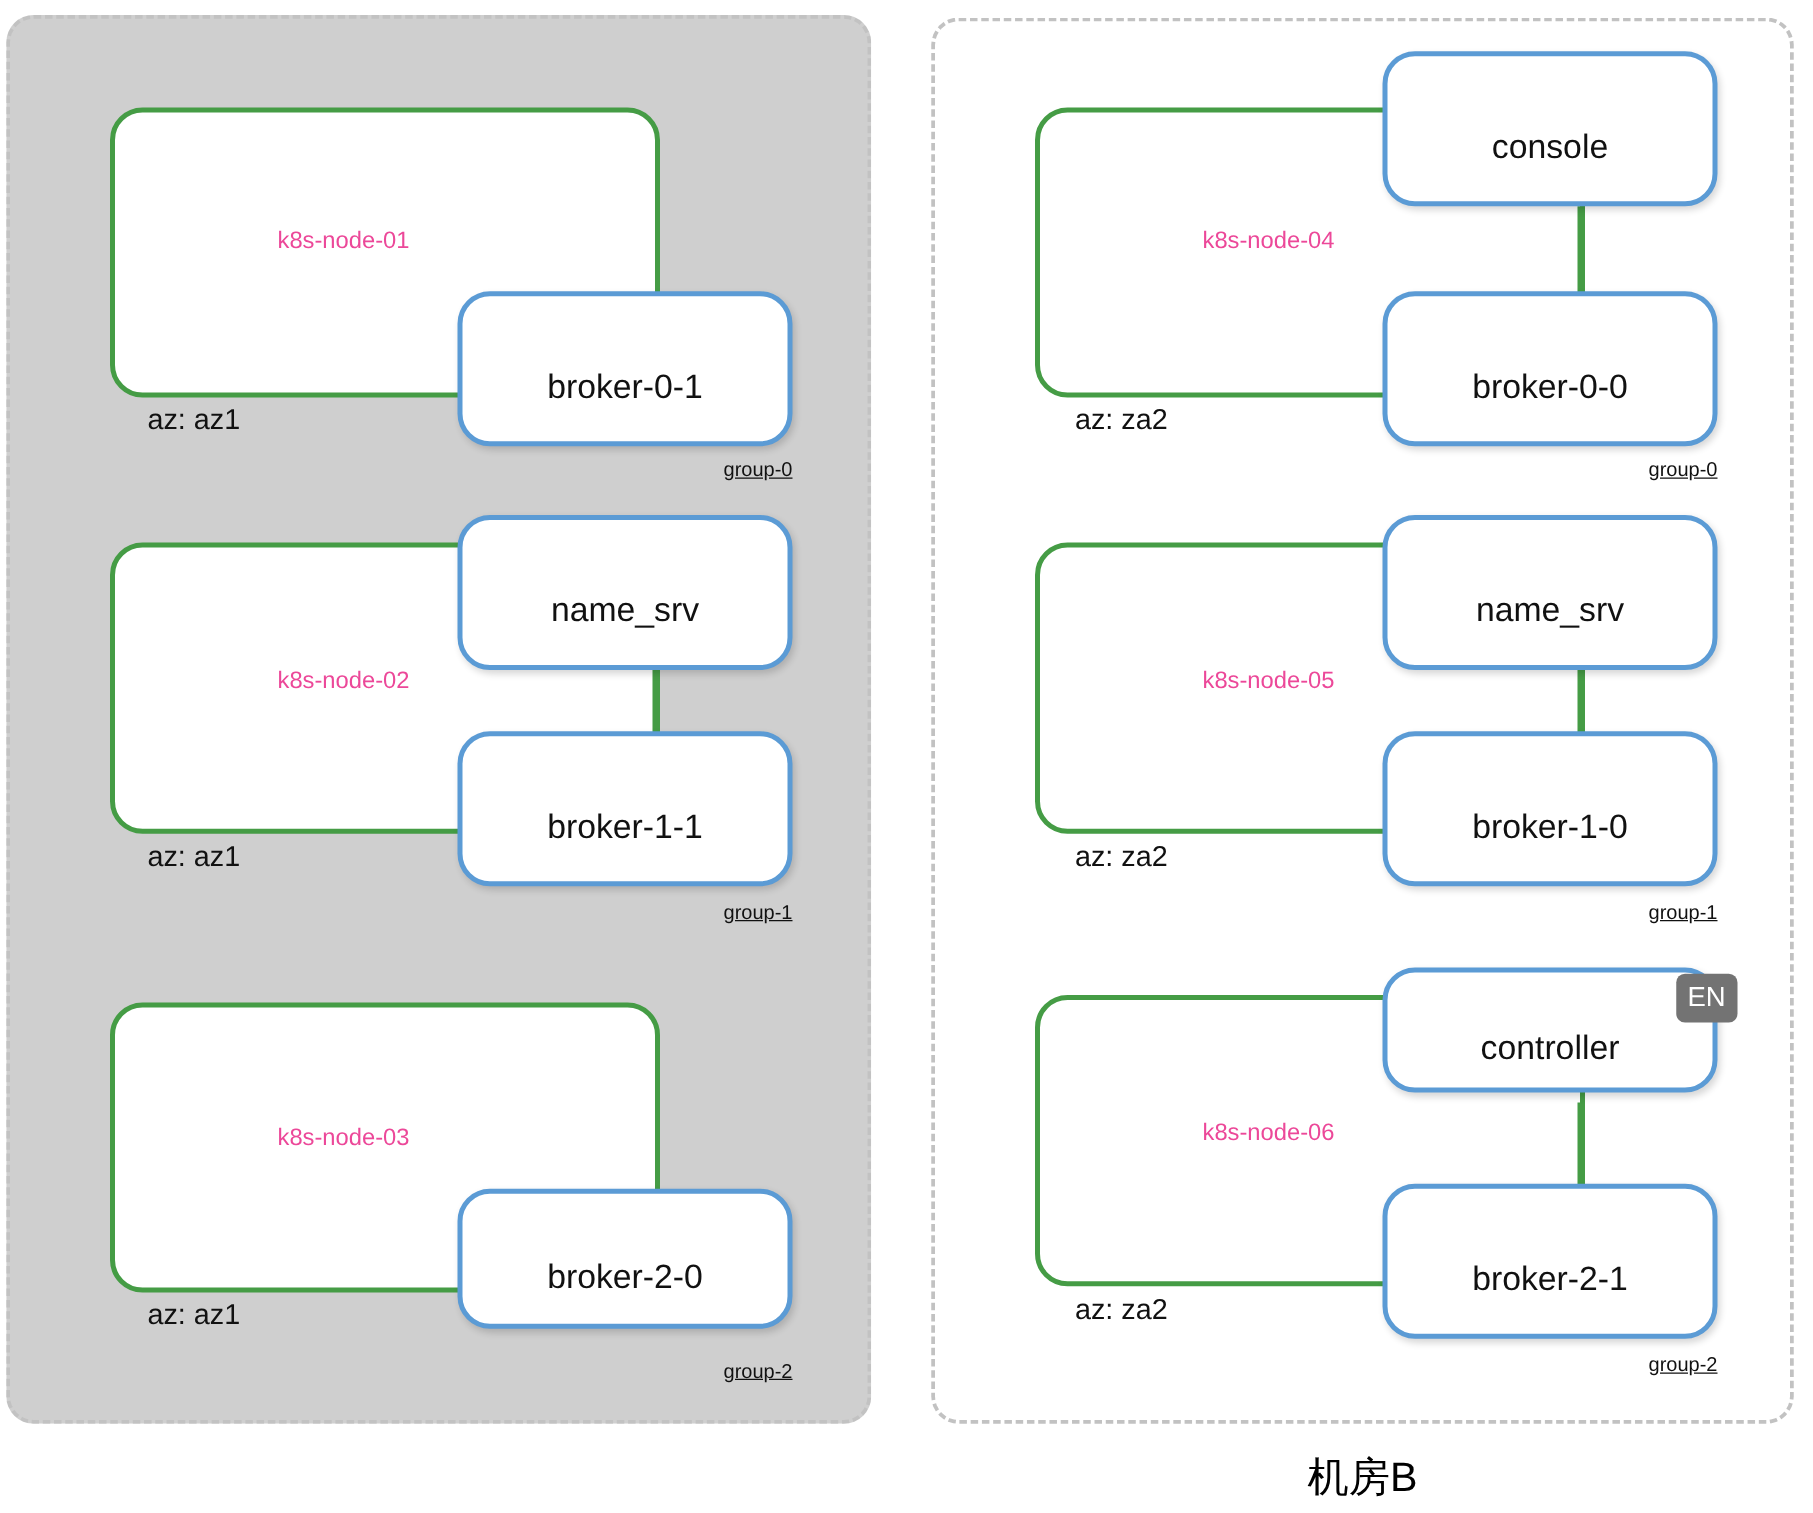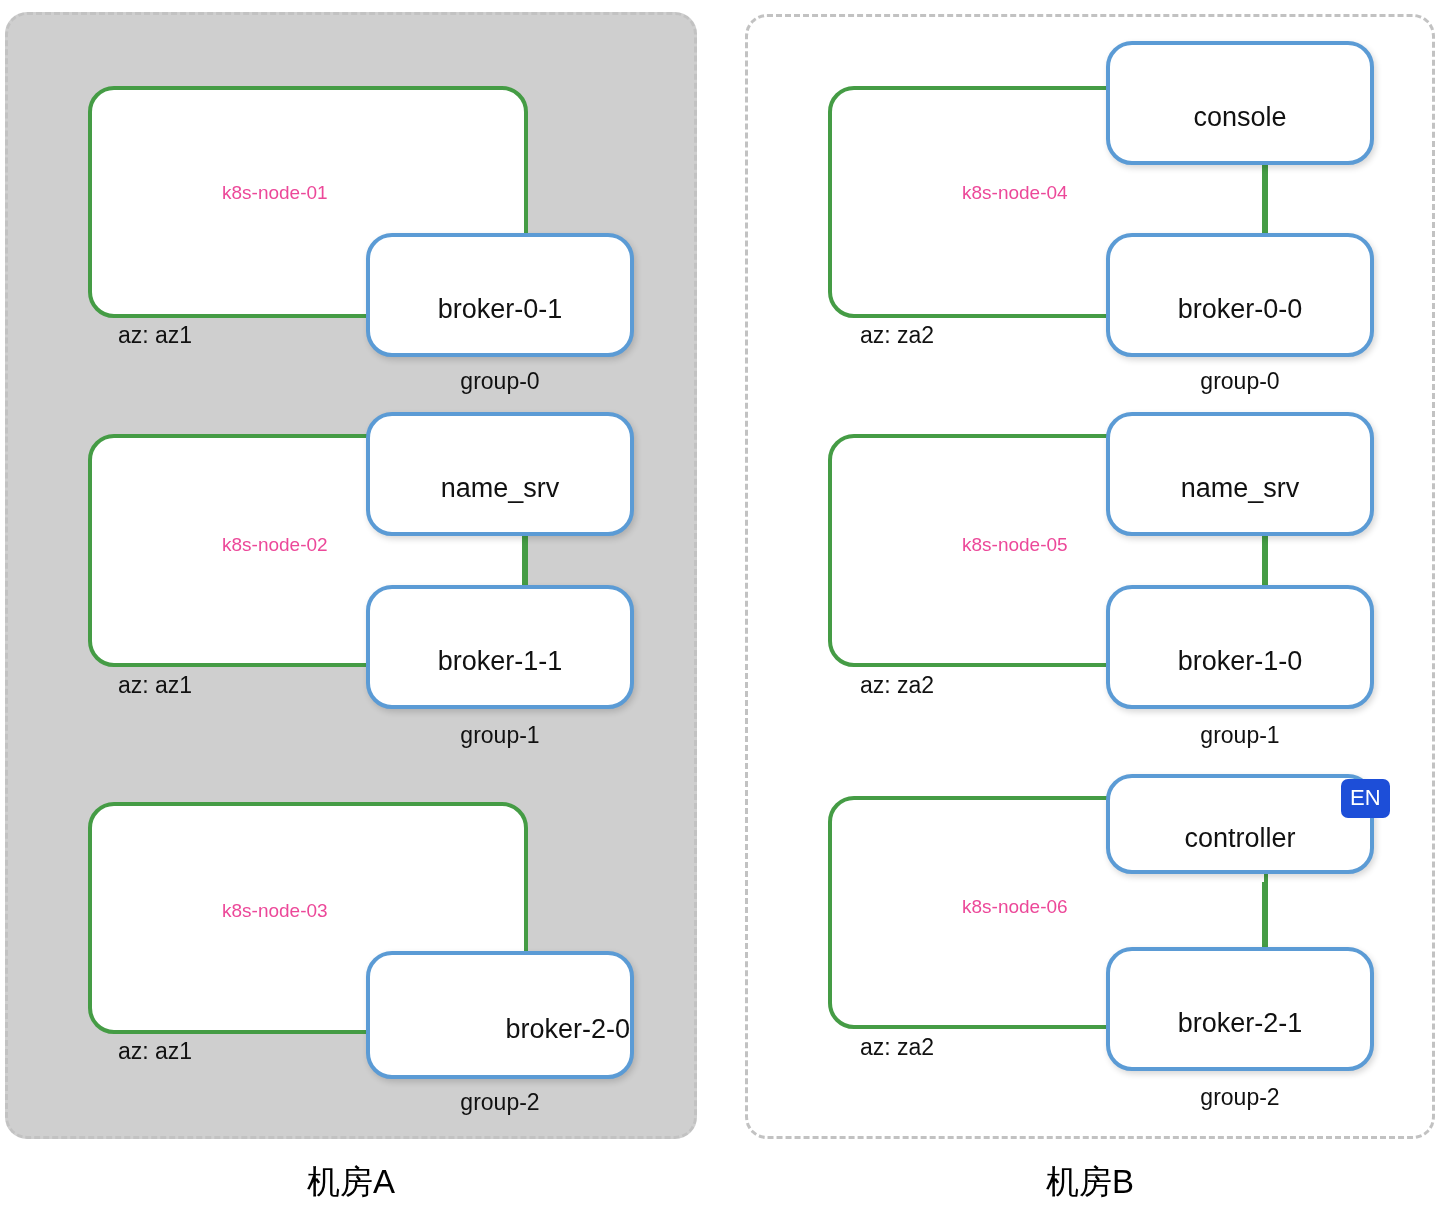--- a/index.html
+++ b/index.html
@@ -80,31 +80,32 @@
   }
   .pod-label {
     font-size: 27px;
     color: #111111;
     white-space: nowrap;
     pointer-events: none;
     margin-top: 28px;
   }
   .group-label {
     position: absolute;
-    font-size: 23px;
+    font-size: 16px;
     color: #111111;
     white-space: nowrap;
-    text-align: center;
+    text-align: right;
     z-index: 6;
+    text-decoration: underline;
   }
 
   
   .ime-badge {
     position: absolute;
-    background: #1d4ed8;
+    background: #737373;
     color: #ffffff;
     border-radius: 7px;
     font-size: 22px;
     line-height: 1;
     padding: 8px 9px 9px 9px;
     z-index: 20;
   }
 </style>
 </head>
 <body>
@@ -129,26 +130,25 @@
     <span class="pod-label">name_srv</span>
   </div>
   <div class="pod-box" style="left:366px; top:585px; width:268px; height:124px;">
     <span class="pod-label">broker-1-1</span>
   </div>
   <div class="group-label" style="left:366px; top:722px; width:268px;">group-1</div>
 
   <div class="node-box" style="left:88px; top:802px; width:440px; height:232px;"></div>
   <div class="node-label" style="left:222px; top:900px;">k8s-node-03</div>
   <div class="az-label" style="left:118px; top:1038px;">az: az1</div>
-  <div class="pod-box" style="left:366px; top:951px; width:268px; height:128px;justify-content:flex-end;">
+  <div class="pod-box" style="left:366px; top:951px; width:268px; height:112px;">
     <span class="pod-label">broker-2-0</span>
   </div>
   <div class="group-label" style="left:366px; top:1089px; width:268px;">group-2</div>
 
-  <div class="dc-caption" style="left:5px; top:1160px; width:692px;">机房A</div>
 
   <div class="dc-panel hollow" style="left:745px; top:14px; width:690px; height:1125px;"></div>
 
   <div class="node-box" style="left:828px; top:86px; width:440px; height:232px;"></div>
   <div class="node-label" style="left:962px; top:182px;">k8s-node-04</div>
   <div class="az-label" style="left:860px; top:322px;">az: za2</div>
   <div class="connector" style="left:1262px; top:165px; height:75px;"></div>
   <div class="pod-box" style="left:1106px; top:41px; width:268px; height:124px;">
     <span class="pod-label">console</span>
   </div>

